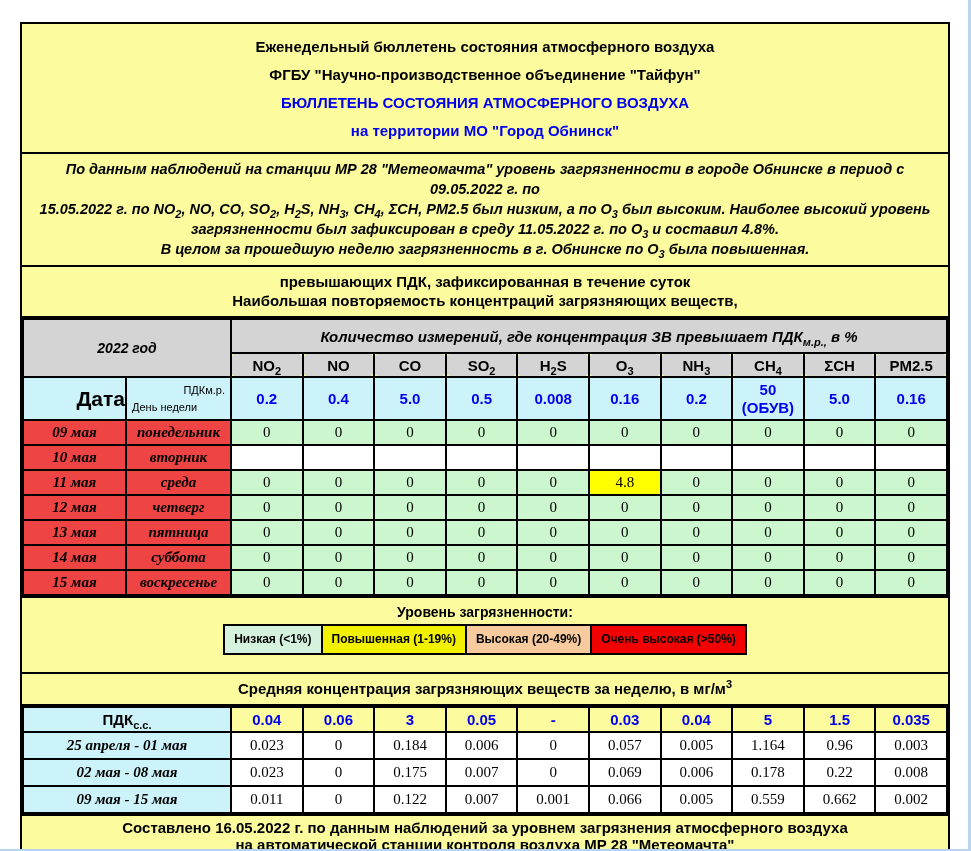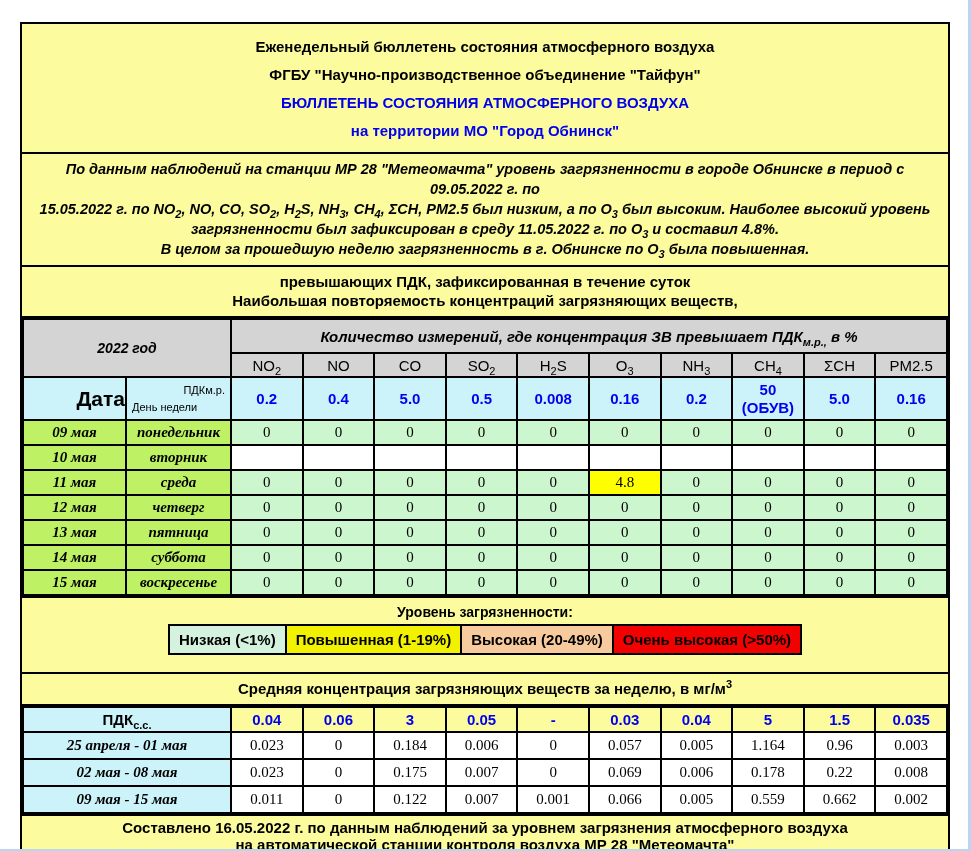--- a/index.html
+++ b/index.html
@@ -22,40 +22,40 @@
 
   
   .sec-head{padding:5px 8px 6px;text-align:center;font-weight:bold;font-size:15px;line-height:19px;}
 
   
   table{border-collapse:collapse;width:100%;table-layout:fixed;}
   th,td{border:2px solid #000;text-align:center;vertical-align:middle;padding:0;overflow:hidden;}
   tr.gray th{background:#D4D4D4;}
   .year{font-style:italic;font-weight:bold;font-size:14px;}
   .meas{font-style:italic;font-weight:bold;font-size:15px;height:32px;margin-left:28px;}
-  .poll th{font-weight:normal;font-size:15px;height:22px;}
+  .poll th{font-weight:bold;font-size:15px;height:22px;border-radius:7px;}
   .pdk-row td{background:#CCF2FA;height:41px;}
   .date-h{font-weight:bold;font-size:21px;text-align:right;}
   .pdkv{color:#0000EE;font-weight:bold;font-size:15px;white-space:pre-line;line-height:18px;}
   .diag{position:relative;font-size:11px;line-height:12px;
         background-image:linear-gradient(to bottom right,transparent 48.8%,#000 48.8%,#000 51.2%,transparent 51.2%);}
   .diag-top{position:absolute;top:6px;right:5px;}
   .diag-bottom{position:absolute;bottom:6px;left:5px;}
 
   .t1 tbody td{height:23px;}
-  .cdate,.cday{background:#bef264;font-family:"Liberation Serif",serif;font-weight:bold;font-style:italic;font-size:15px;}
+  .cdate,.cday{background:#ef4444;font-family:"Liberation Serif",serif;font-weight:bold;font-style:italic;font-size:15px;}
   .cval{background:#CCF7CE;font-family:"Liberation Serif",serif;font-size:15px;}
   .cval.empty{background:#fff;}
   .cval.hl{background:#FFFF00;}
 
   
   .legend-sec{padding:6px 0 17px;text-align:center;}
   .leg-title{font-weight:bold;font-size:14px;margin-bottom:4px;}
   .leg-row{display:flex;justify-content:center;}
-  .leg-box{border:2px solid #000;margin-left:-2px;padding:4px 9px;font-weight:bold;font-size:15px;line-height:19px;white-space:nowrap;}
+  .leg-box{border:2px solid #000;margin-left:-2px;padding:4px 9px;font-weight:bold;font-size:12px;line-height:19px;white-space:nowrap;}
   .leg-box.b0{margin-left:0;}
 
   
   .t2 .pdkss{background:#CCF2FA;font-weight:bold;font-size:15px;height:23px;}
   .t2 .pdkv{height:23px;}
   .t2 tbody td{height:25px;}
   .cperiod{background:#CCF2FA;font-family:"Liberation Serif",serif;font-weight:bold;font-style:italic;font-size:15px;}
   .cnum{background:#fff;font-family:"Liberation Serif",serif;font-size:15px;}
 
   

